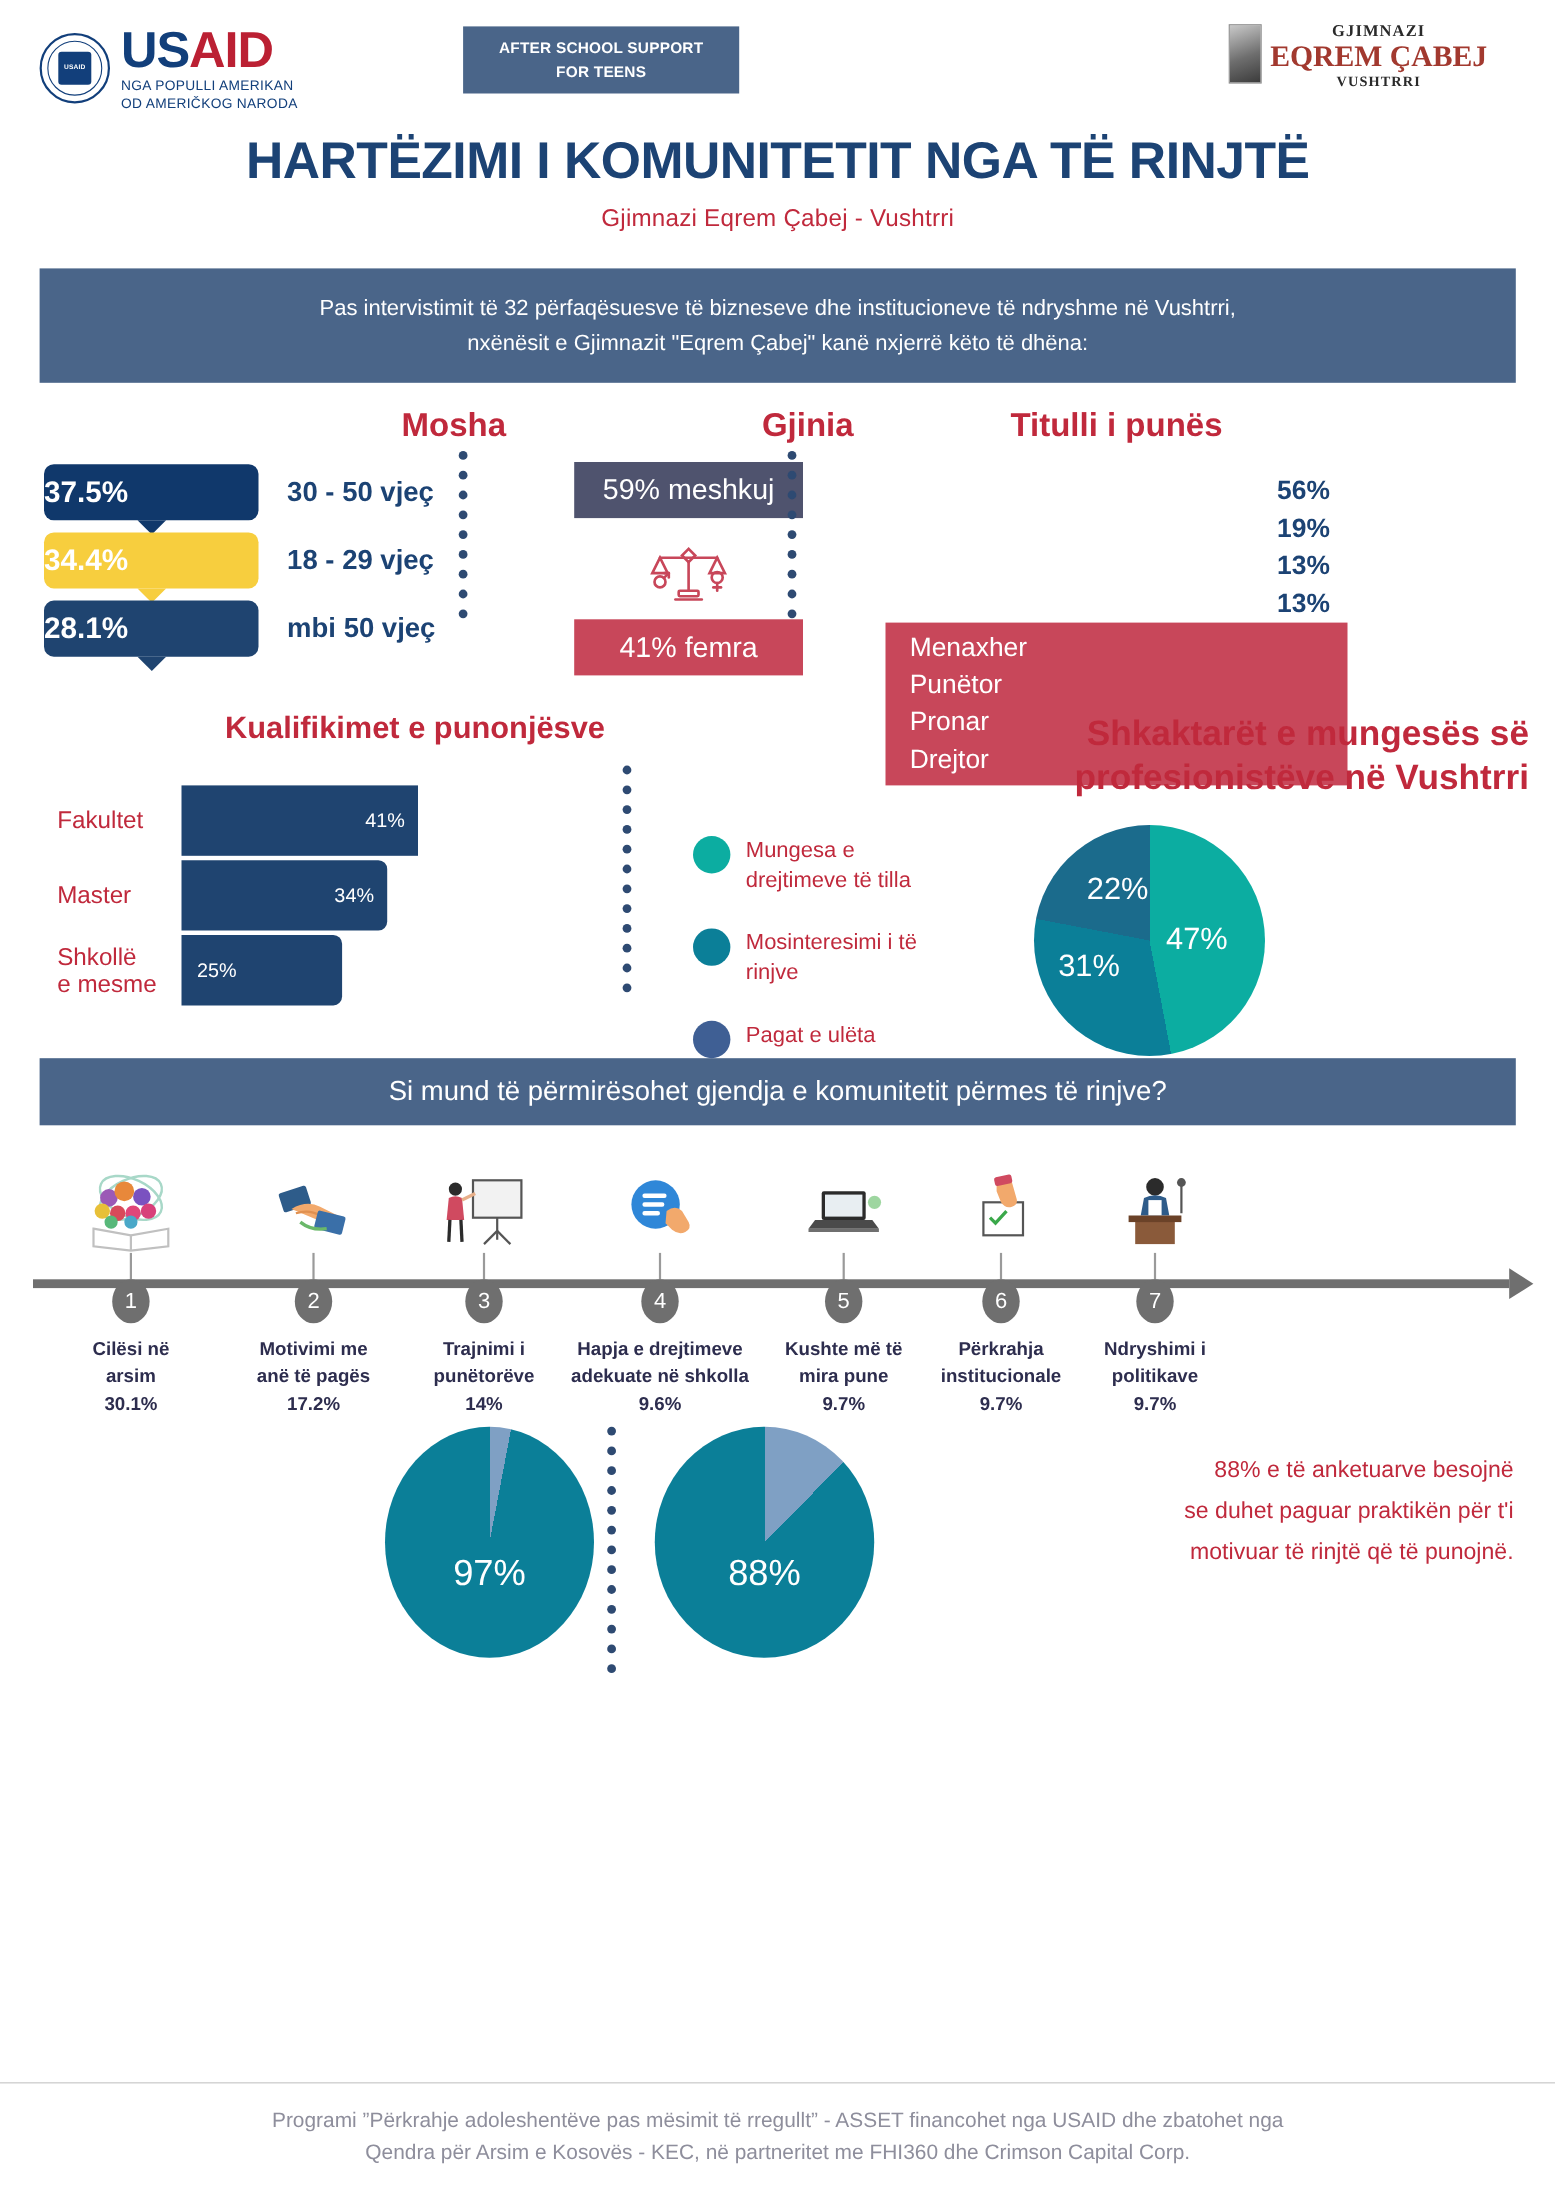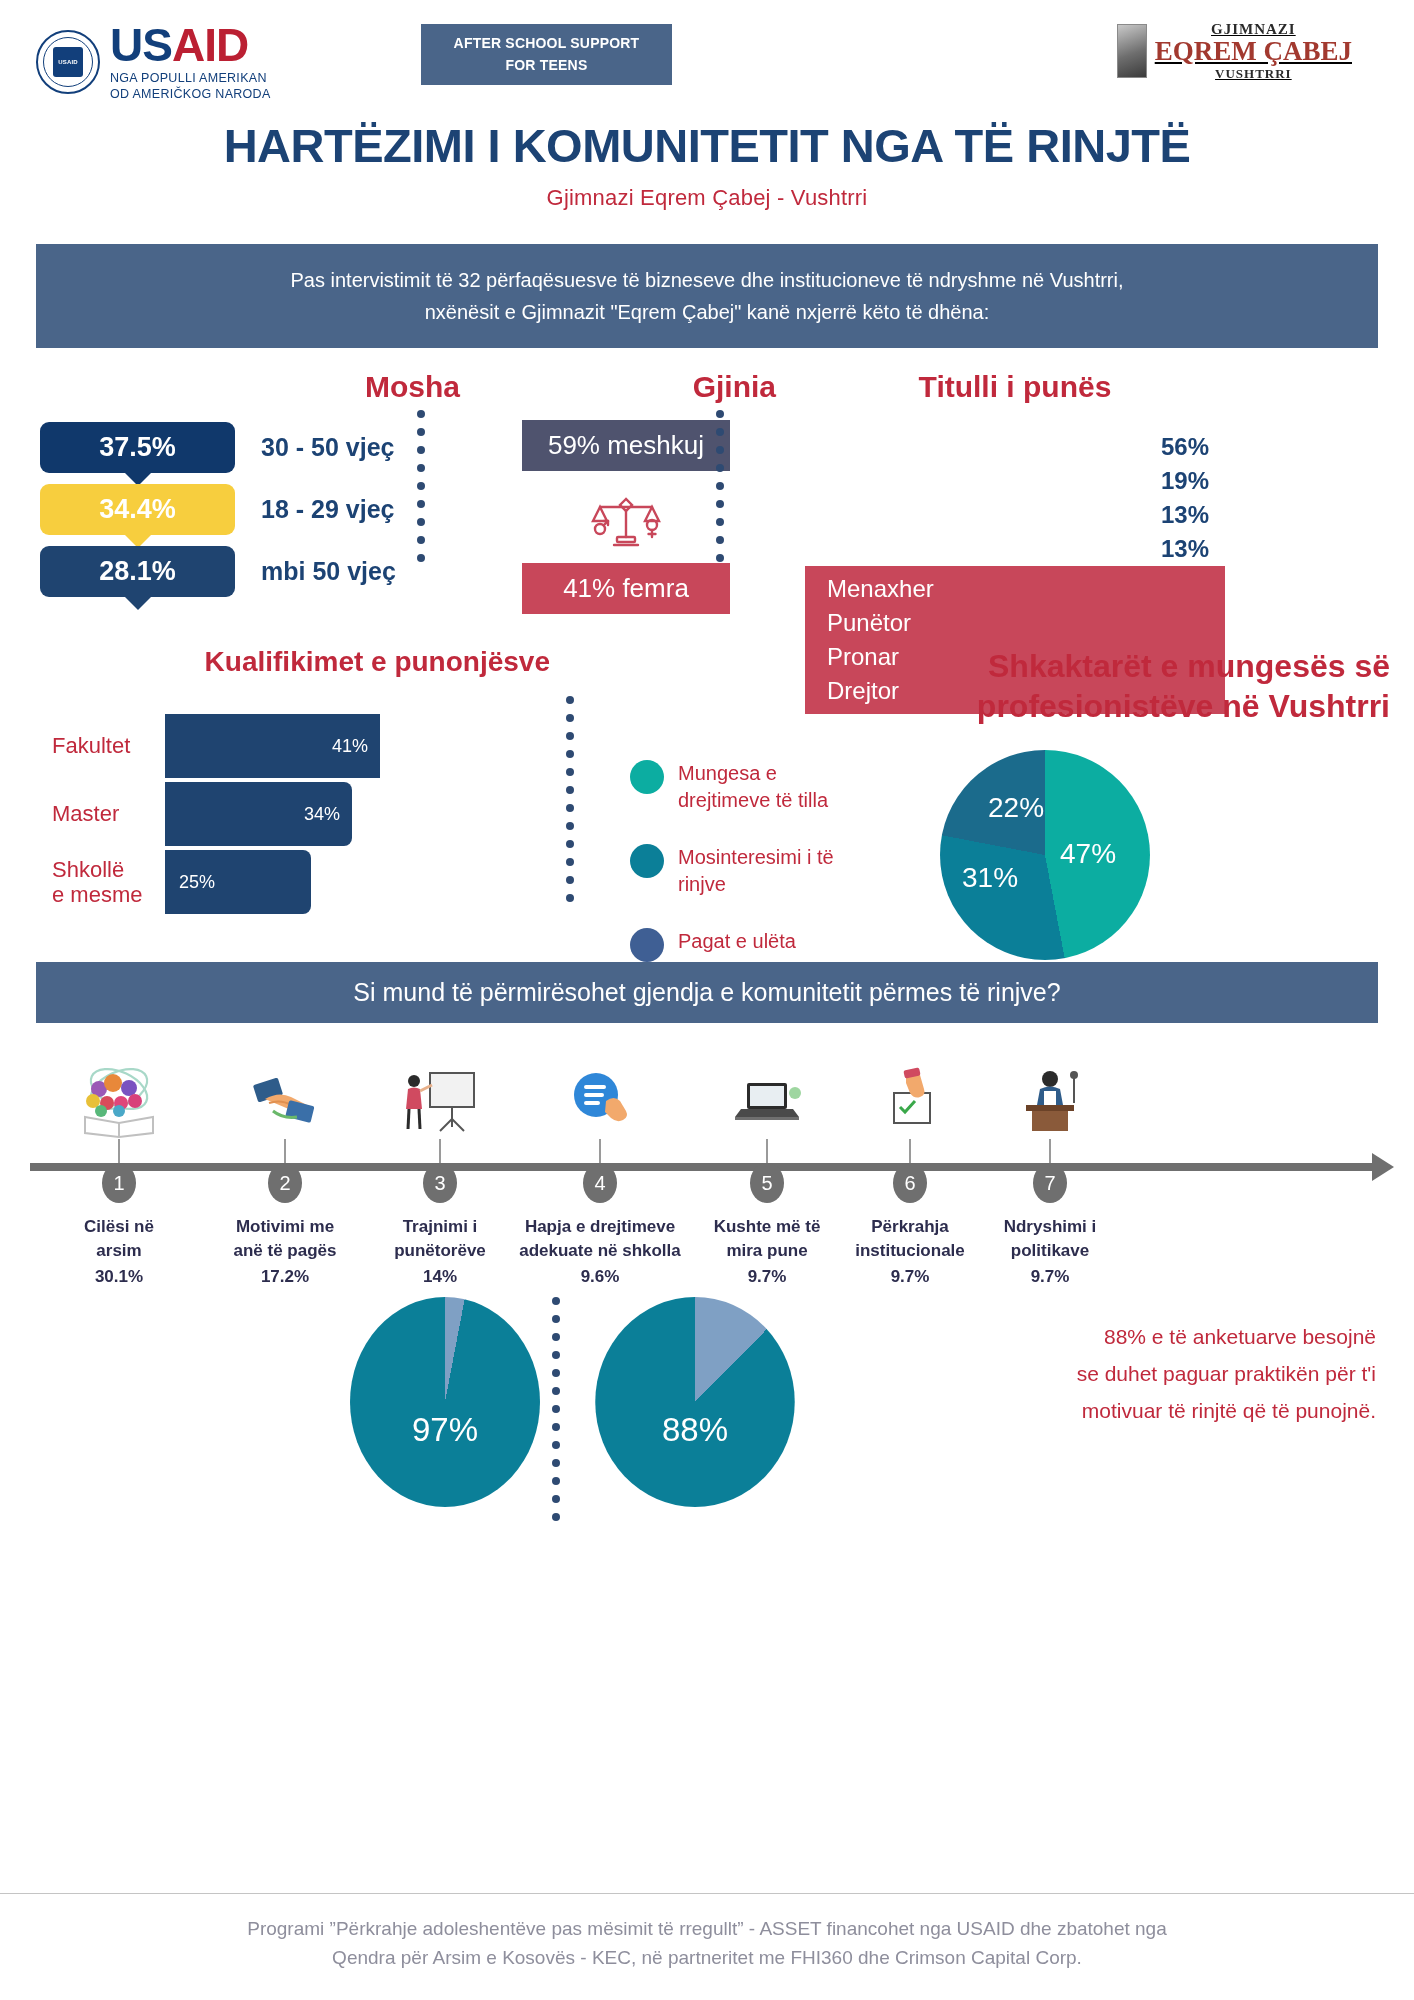--- a/index.html
+++ b/index.html
@@ -52,21 +52,21 @@
     background: #4a6589;
     color: #fff; font-weight: bold;
     font-size: 14px; line-height: 1.55;
     display: flex; flex-direction: column;
     align-items: center; justify-content: center;
     letter-spacing: .2px;
   }
 
   .school-logo {
     position: absolute; right: 62px; top: 22px;
-    display: flex; align-items: center; gap: 8px; text-decoration: underline;
+    display: flex; align-items: flex-start; gap: 8px;
   }
   .school-photo {
     width: 30px; height: 54px;
     background: linear-gradient(160deg,#c9c9c9,#6e6e6e 55%,#3b3b3b);
     border: 1px solid #8a8a8a;
   }
   .school-text { text-align: center; line-height: 1; }
   .school-text .l1 { font-family:"Liberation Serif",serif; font-size: 15px; color: #2a2a2a; letter-spacing: 1px; font-weight: bold;}
   .school-text .l2 { font-family:"Liberation Serif",serif; font-size: 27px; color: #a2392f; letter-spacing: 0px; font-weight: bold; margin-top:1px;}
   .school-text .l3 { font-family:"Liberation Serif",serif; font-size: 13px; color: #2a2a2a; letter-spacing: 1px; font-weight: bold; margin-top:2px;}
@@ -103,21 +103,21 @@
     color: #c0293c; font-size: 30px; font-weight: bold;
     text-align: right; letter-spacing: 0;
   }
 
   
   .mosha { position: absolute; left: 40px; top: 0; width: 420px; }
   .mosha .col-head { margin-bottom: 18px; }
   .mosha-row { display: flex; align-items: center; height: 51px; margin-bottom: 11px; position: relative; }
   .mosha-bar {
     width: 195px; height: 51px; border-radius: 9px;
-    display: flex; align-items: center; justify-content: center;
+    display: flex; align-items: center; justify-content: flex-start;
     font-size: 27px; font-weight: bold; color: #fff;
     position: relative;
   }
   .mosha-bar .arrow {
     position: absolute; bottom: -13px; left: 50%; transform: translateX(-50%);
     width: 0; height: 0;
     border-left: 13px solid transparent;
     border-right: 13px solid transparent;
   }
   .mosha-label { font-size: 25px; font-weight: bold; color: #1c4374; margin-left: 26px; }

